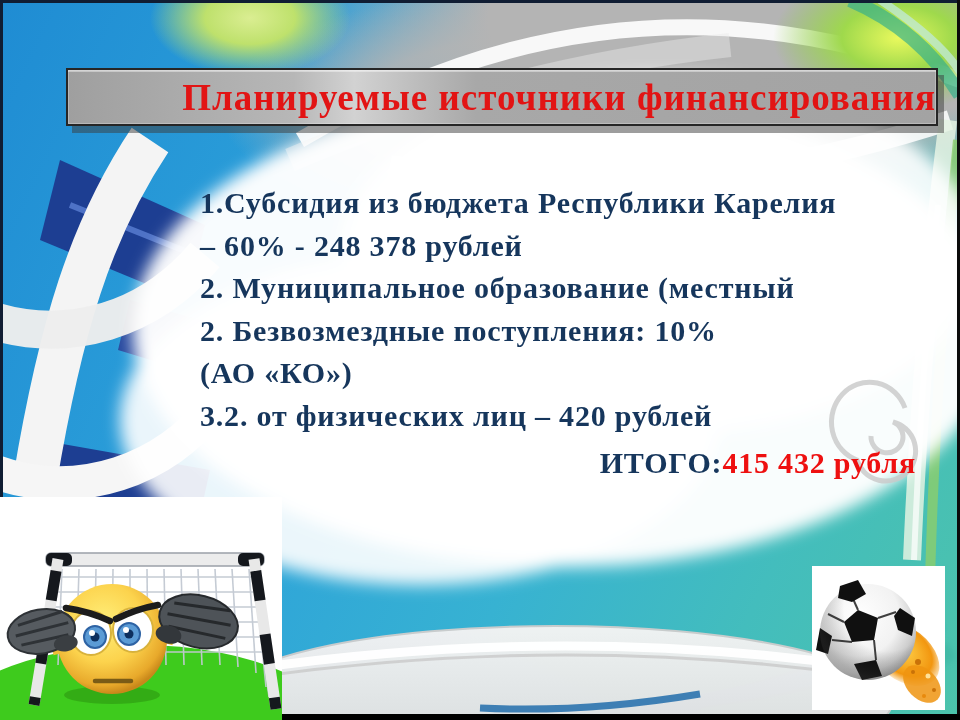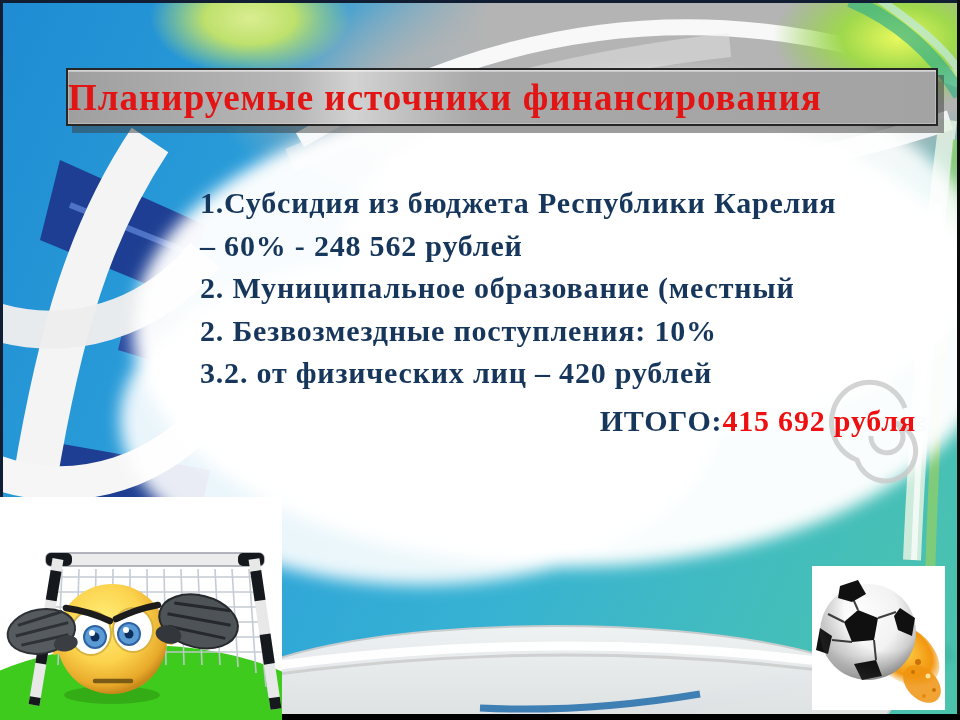--- a/index.html
+++ b/index.html
@@ -10,21 +10,21 @@
   }
   .abs{position:absolute;}
   
   .bg-art{left:0;top:0;width:960px;height:720px;z-index:1;}
   
   .banner{
     left:66px;top:68px;width:868px;height:54px;z-index:3;
     background:linear-gradient(90deg,#9f9f9f 0%,#b7b7b7 26%,#d2d2d2 33%,#a8a8a8 47%,#a3a3a3 100%);
     border:2px solid #262626;
     box-shadow:6px 7px 0 rgba(60,60,60,.5), inset 0 2px 0 rgba(255,255,255,.4), inset 0 0 0 1px rgba(255,255,255,.25);
-    display:flex;align-items:center;justify-content:flex-start;
+    display:flex;align-items:center;justify-content:flex-end;
   }
   .banner .title-text{
     color:#e21414;font-size:37px;font-weight:bold;letter-spacing:1px;white-space:nowrap;
   }
   
   .body-text{
     left:200px;top:182px;width:740px;z-index:4;
     color:#16365c;font-size:30px;font-weight:bold;letter-spacing:.8px;
   }
   .funding-line{height:42.5px;line-height:42.5px;white-space:nowrap;}
@@ -122,26 +122,27 @@
 
     <path d="M905,408 a38,40 0 1,0 -48,52 a30,30 0 1,0 36,-38 a16,16 0 1,1 -22,14" stroke="#c8c8c8" stroke-width="5" fill="none" opacity=".8"></path>
   </svg>
 
   <div class="abs banner">
     <span class="title-text">Планируемые источники финансирования</span>
   </div>
 
   <div class="abs body-text">
     <div class="funding-line">1.Субсидия из бюджета Республики Карелия</div>
-    <div class="funding-line">– 60% - 248 562 рублей</div>
+    <div class="funding-line">– 60% - 248 378 рублей</div>
     <div class="funding-line">2. Муниципальное образование (местный</div>
     <div class="funding-line">2. Безвозмездные поступления: 10%</div>
+    <div class="funding-line">(АО «КО»)</div>
     <div class="funding-line">3.2. от физических лиц – 420 рублей</div>
     <div class="total-line">
-      <span class="total-label">ИТОГО:</span><span class="total-value">415 692 рубля</span>
+      <span class="total-label">ИТОГО:</span><span class="total-value">415 432 рубля</span>
     </div>
   </div>
 
   <div class="abs frame-top"></div>
   <div class="abs frame-left"></div>
   <div class="abs frame-right"></div>
   <div class="abs frame-bottom"></div>
 
   <div class="abs goalkeeper-box">
     <svg width="282" height="226" viewBox="0 0 282 226" aria-hidden="true">

